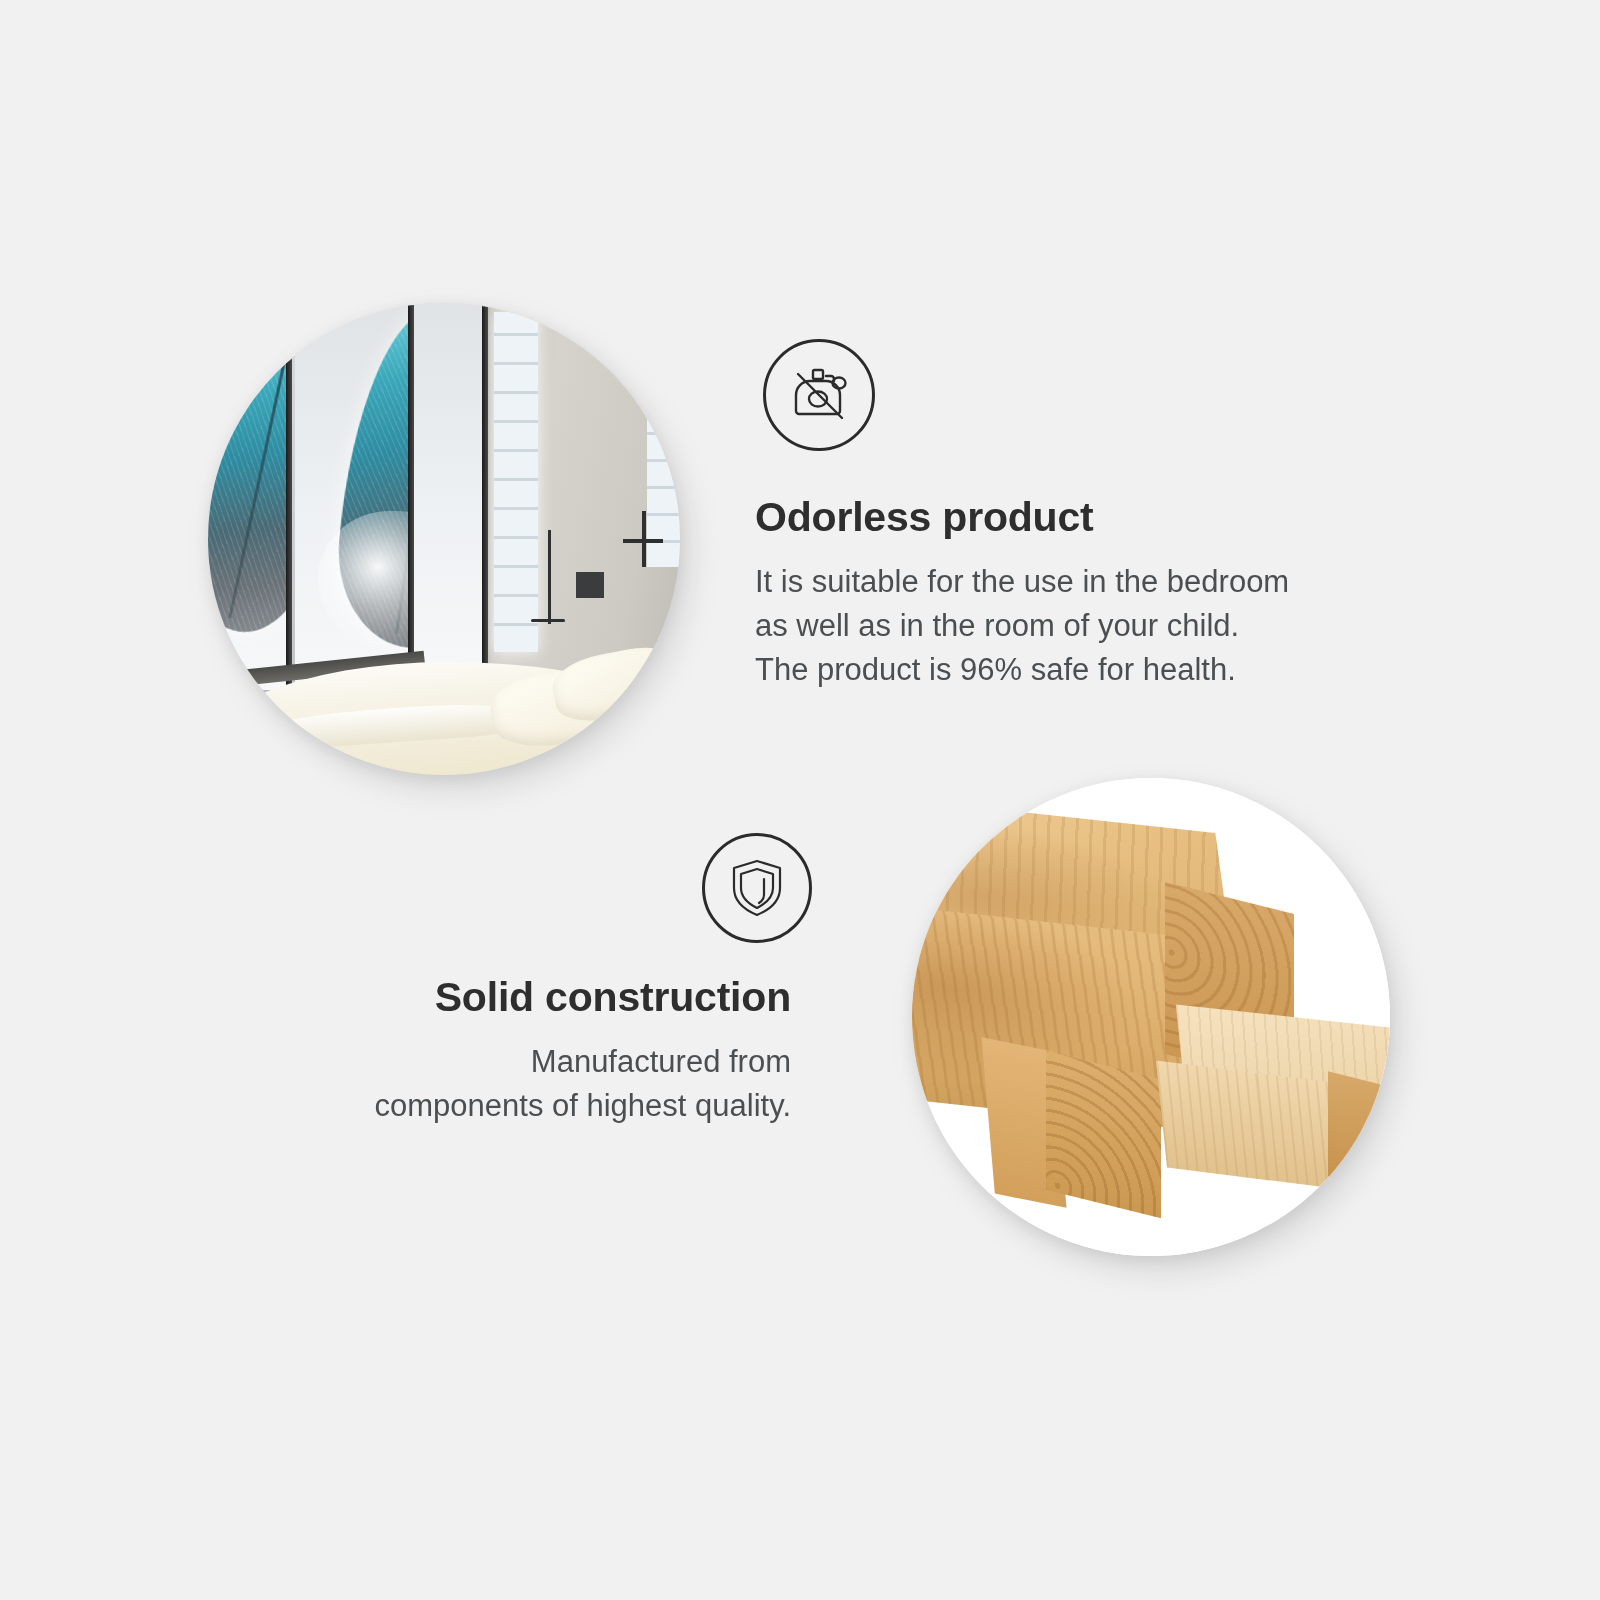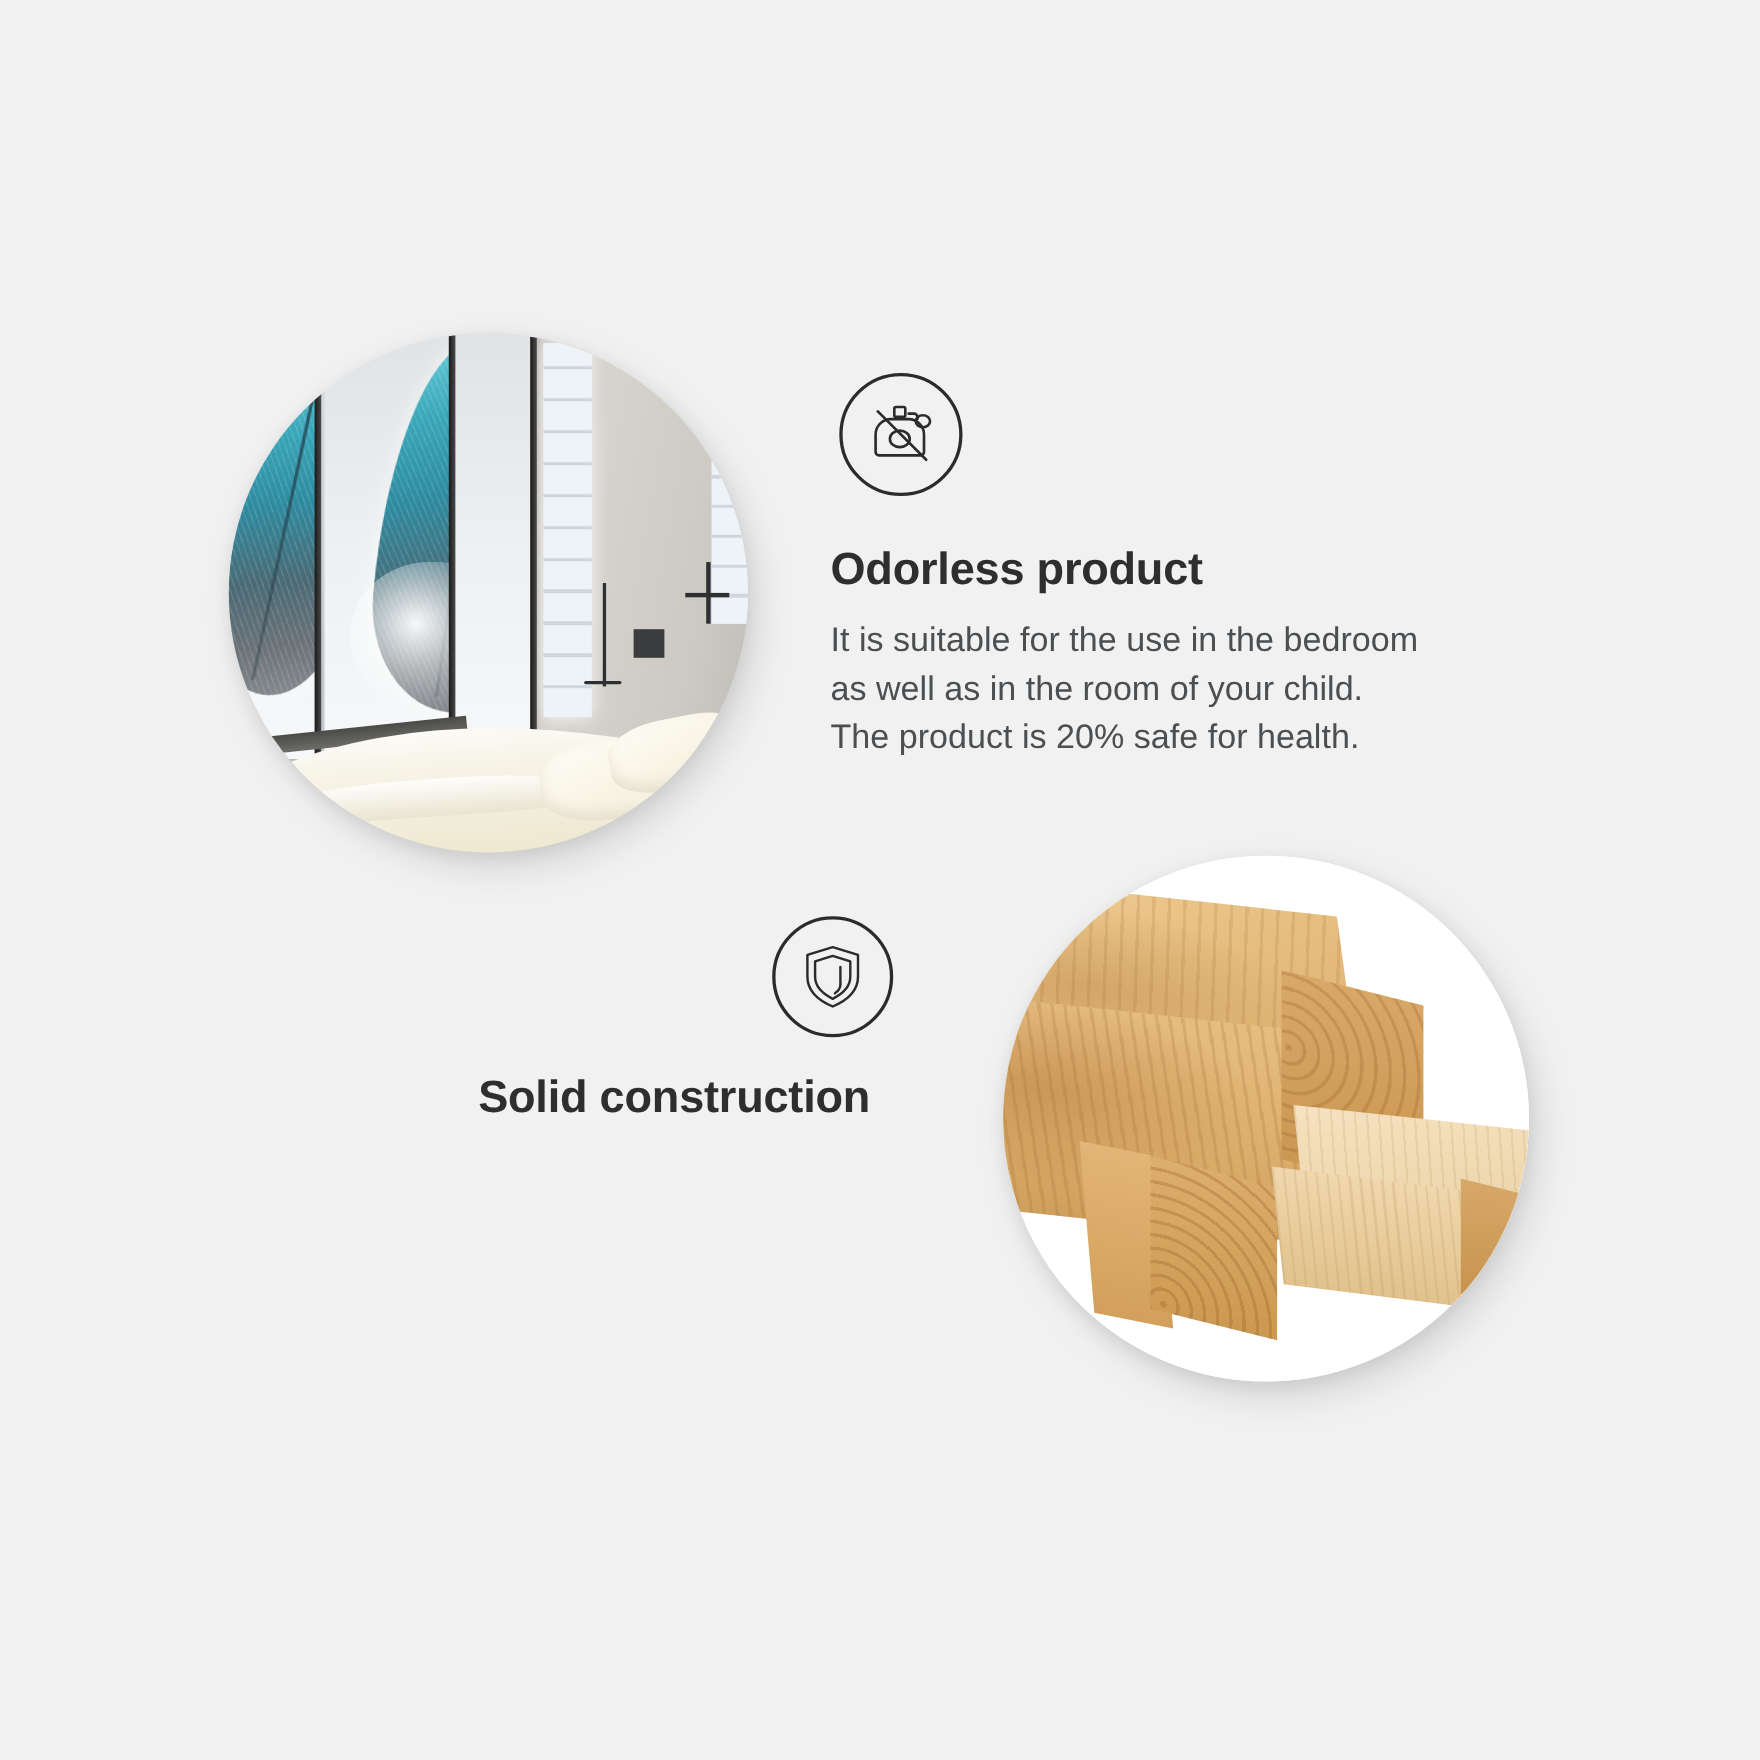--- a/index.html
+++ b/index.html
@@ -394,33 +394,35 @@
       <path d="M40 14 h5 a3 3 0 0 1 3 3 v2"></path>
       <ellipse cx="53" cy="21" rx="6.5" ry="5.5"></ellipse>
       <line x1="12" y1="12" x2="56" y2="56"></line>
     </svg>
   </div>
 
   <div class="feature-text" id="text-odorless">
     <div class="feature-title">Odorless product</div>
     <div class="feature-body">It is suitable for the use in the bedroom
 as well as in the room of your child.
-The product is 20% safe for health.</div>
+The product is 96% safe for health.</div>
   </div>
 
   <div class="icon-badge" id="icon-solid">
     <svg width="58" height="62" viewBox="0 0 58 62" fill="none" stroke="#2b2b2b" stroke-width="2.2" stroke-linecap="round" stroke-linejoin="round">
       <path d="M29 4 L52 11 v20 c0 14 -11 22 -23 27 C17 53 6 45 6 31 V11 z"></path>
       <path d="M29 12 L45 17 v14 c0 10 -8 16 -16 20 -8 -4 -16 -10 -16 -20 V17 z"></path>
       <path d="M36 22 v16 c0 3 -2 6 -5 8"></path>
     </svg>
   </div>
 
   <div class="feature-text" id="text-solid">
     <div class="feature-title">Solid construction</div>
+    <div class="feature-body">Manufactured from
+components of highest quality.</div>
   </div>
 
   <div class="photo-circle" id="photo-wood">
     <div class="wood-stage">
       <div class="beam" id="beam-top"></div>
       <div class="beam" id="beam-front"></div>
       <div class="beam" id="beam-end"></div>
       <div class="beam" id="block2-side"></div>
       <div class="beam" id="block2-end"></div>
       <div class="beam" id="plank-top"></div>

